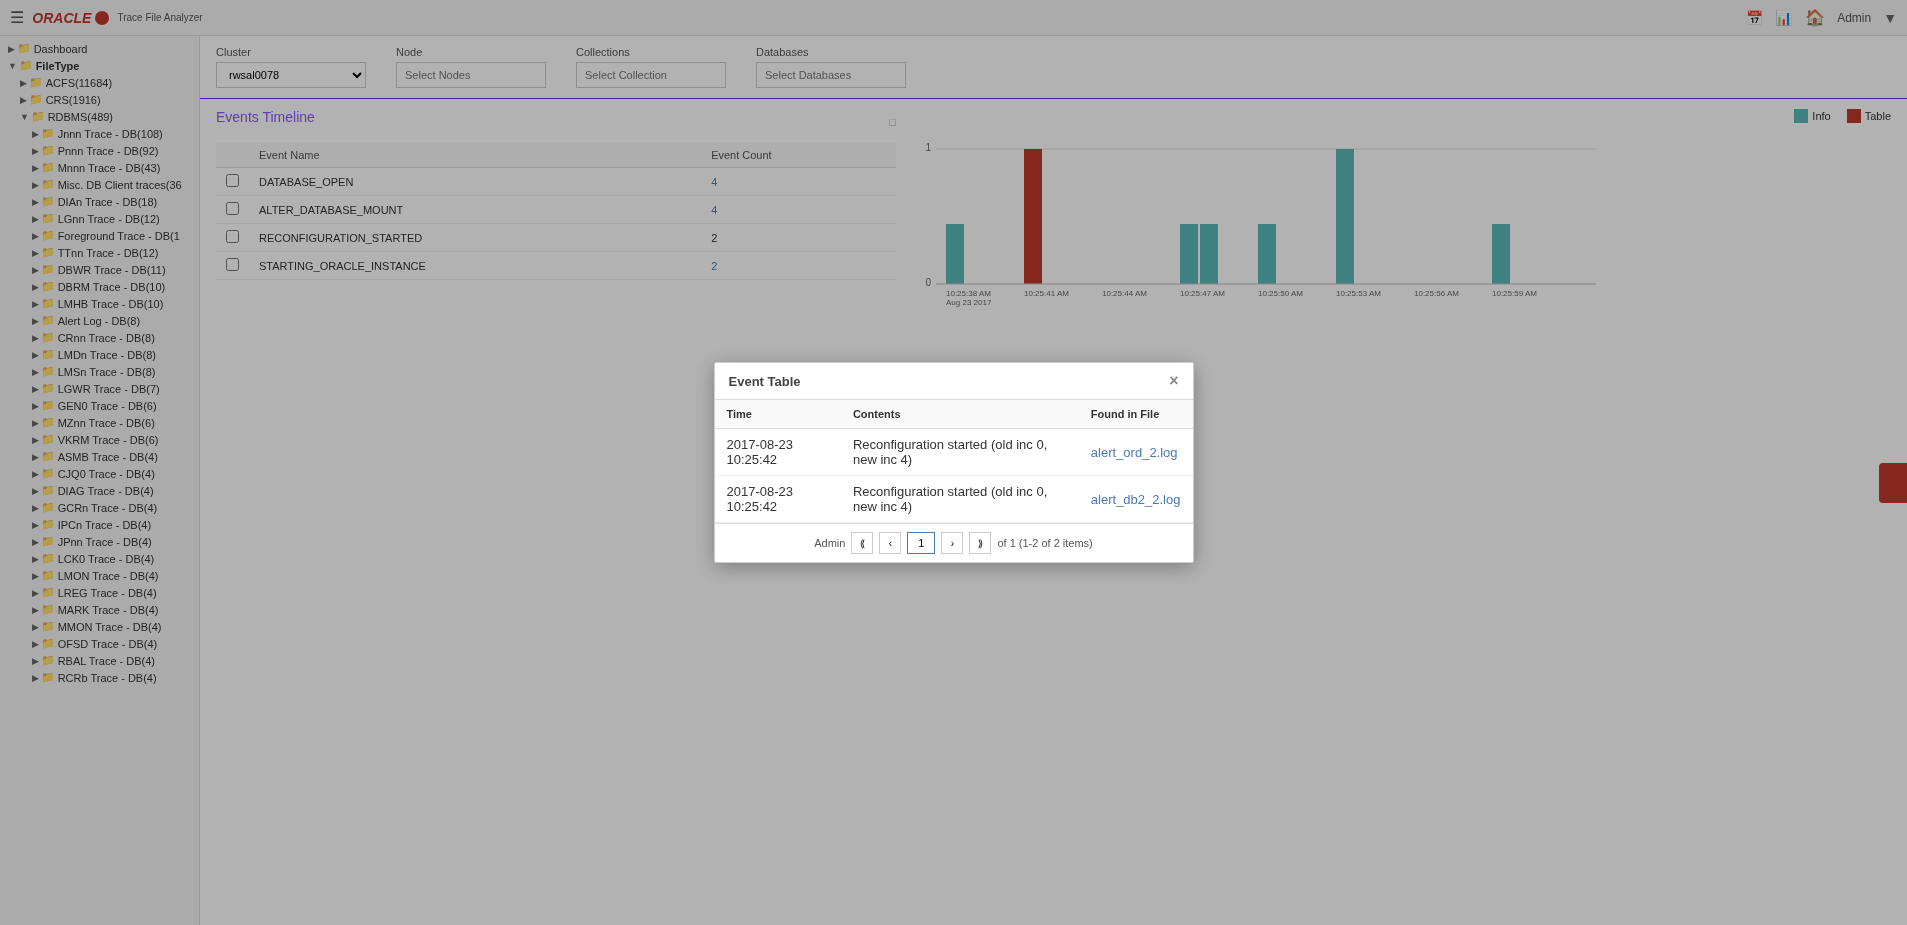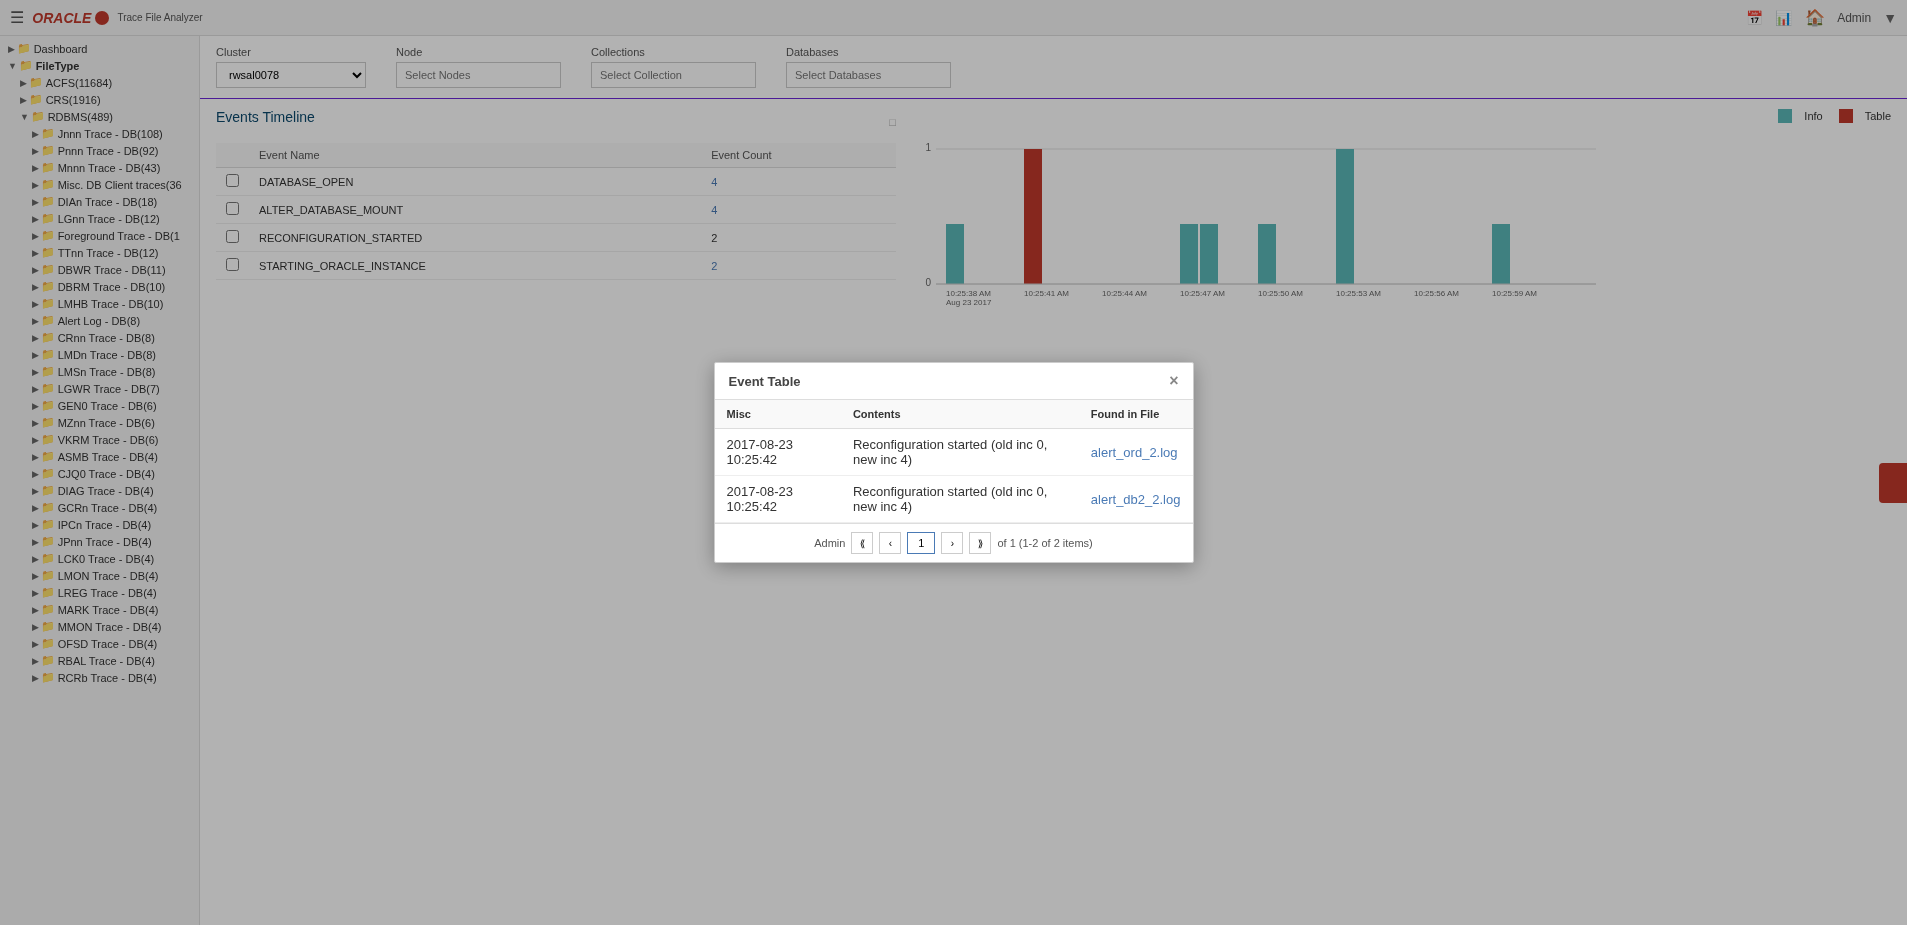--- a/index.html
+++ b/index.html
@@ -90,25 +90,25 @@
       font-size: 11px;
       background: #fff;
       width: 150px;
       height: 26px;
     }
     .filter-input {
       border: 1px solid #ccc;
       padding: 4px 8px;
       font-size: 11px;
       background: #fff;
-      width: 165px;
+      width: 150px;
       height: 26px;
       color: #999;
     }
-    .section-title { font-size: 14px; color: #0c4a6e; margin-bottom: 10px; font-weight: normal; }
+    .section-title { font-size: 14px; color: #8b5cf6; margin-bottom: 10px; font-weight: normal; }
 
     
     .events-table { width: 100%; border-collapse: collapse; margin-bottom: 16px; }
     .events-table th {
       text-align: left;
       padding: 6px 10px;
       font-size: 11px;
       color: #555;
       border-bottom: 1px solid #ddd;
       font-weight: normal;
@@ -121,21 +121,21 @@
     }
     .events-table td.count-link { color: #4a7ab5; cursor: pointer; }
     .checkbox-cell { width: 30px; text-align: center; }
     .chart-legend {
       display: flex;
       gap: 16px;
       justify-content: flex-end;
       margin-bottom: 8px;
       font-size: 11px;
     }
-    .legend-item { display: flex; align-items: center; gap: 12px; }
+    .legend-item { display: flex; align-items: center; gap: 4px; }
     .legend-box { width: 14px; height: 14px; }
     .legend-info { background: #5bb8b8; }
     .legend-error { background: #c0392b; }
 
     
     .modal-overlay {
       position: fixed;
       top: 0; left: 0; right: 0; bottom: 0;
       background: rgba(0,0,0,0.3);
       z-index: 1000;
@@ -644,21 +644,21 @@
 <div class="modal-overlay">
   <div class="modal">
     <div class="modal-header">
       <span>Event Table</span>
       <span class="modal-close">×</span>
     </div>
     <div class="modal-body">
       <table class="modal-table">
         <thead>
           <tr>
-            <th>Misc</th>
+            <th>Time</th>
             <th>Contents</th>
             <th>Found in File</th>
           </tr>
         </thead>
         <tbody>
           <tr>
             <td>2017-08-23 10:25:42</td>
             <td>Reconfiguration started (old inc 0, new inc 4)</td>
             <td class="link">alert_ord_2.log</td>
           </tr>

